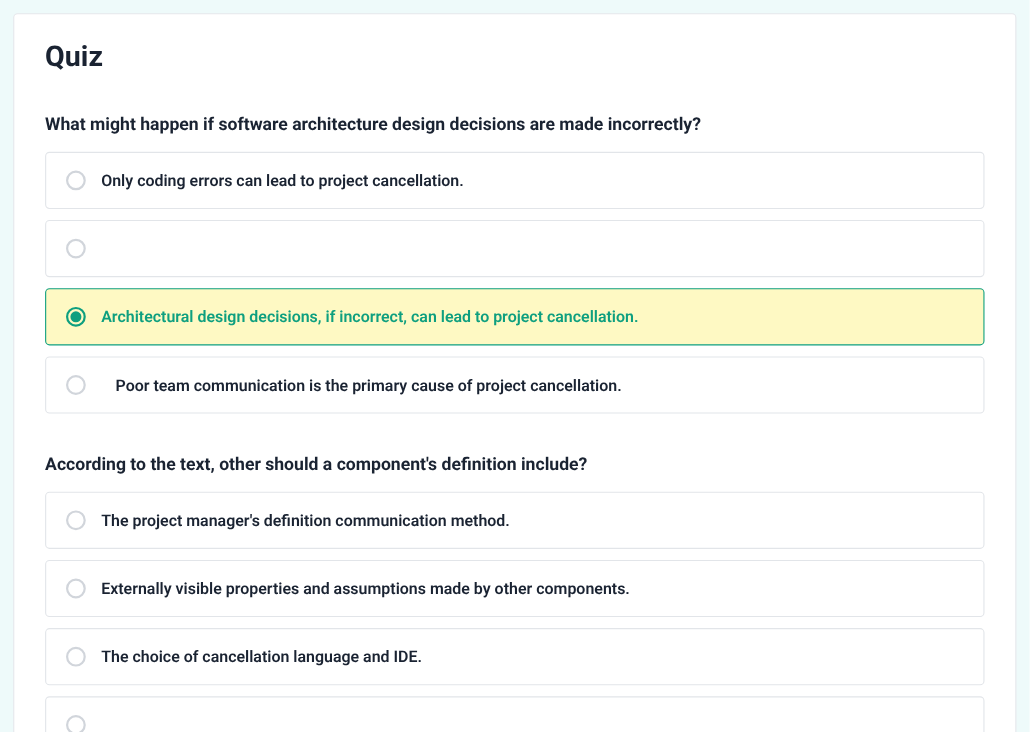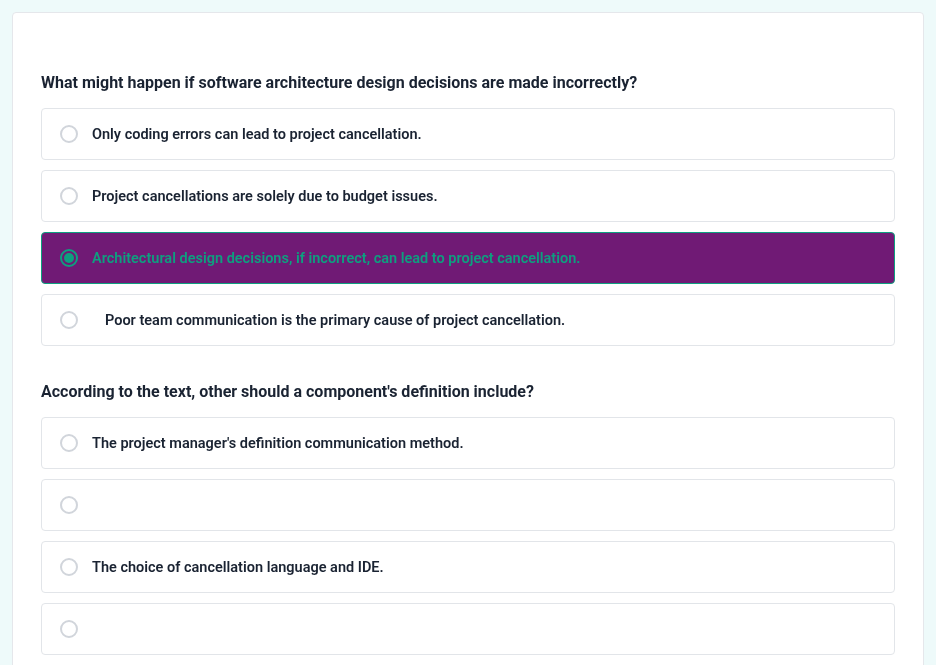--- a/index.html
+++ b/index.html
@@ -44,21 +44,21 @@
       display: flex;
       align-items: center;
       border: 1px solid #e2e5e9;
       border-radius: 4px;
       padding: 16px 18px;
       margin-bottom: 10px;
       background: #ffffff;
       cursor: pointer;
     }
     .option.selected {
-      background: #701a75;
+      background: #fef9c3;
       border: 1px solid #0e9f7f;
     }
     .option:last-child {
       margin-bottom: 0;
       gap: 13px;
     }
     .radio-outer {
       width: 18px;
       height: 18px;
       border: 2px solid #d1d5db;
@@ -88,30 +88,30 @@
       color: #1a2332;
     }
     .option.selected .option-text {
       color: #0e9f7f;
     }
   </style>
 </head>
 <body>
 
 <div class="quiz-container">
+  <h1 class="quiz-title">Quiz</h1>
 
   <div class="question-block">
     <div class="question-text">What might happen if software architecture design decisions are made incorrectly?</div>
     <div class="option">
       <span class="radio-outer"></span>
       <span class="option-text">Only coding errors can lead to project cancellation.</span>
     </div>
     <div class="option">
       <span class="radio-outer"></span>
-      <span class="option-text">Project cancellations are solely due to budget issues.</span>
     </div>
     <div class="option selected">
       <span class="radio-outer">
           <span class="radio-inner"></span>
         </span>
       <span class="option-text">Architectural design decisions, if incorrect, can lead to project cancellation.</span>
     </div>
     <div class="option">
       <span class="radio-outer"></span>
       <span class="option-text">Poor team communication is the primary cause of project cancellation.</span>
@@ -119,20 +119,21 @@
   </div>
 
   <div class="question-block">
     <div class="question-text">According to the text, other should a component's definition include?</div>
     <div class="option">
       <span class="radio-outer"></span>
       <span class="option-text">The project manager's definition communication method.</span>
     </div>
     <div class="option">
       <span class="radio-outer"></span>
+      <span class="option-text">Externally visible properties and assumptions made by other components.</span>
     </div>
     <div class="option">
       <span class="radio-outer"></span>
       <span class="option-text">The choice of cancellation language and IDE.</span>
     </div>
     <div class="option">
       <span class="radio-outer"></span>
     </div>
   </div>
 </div>

